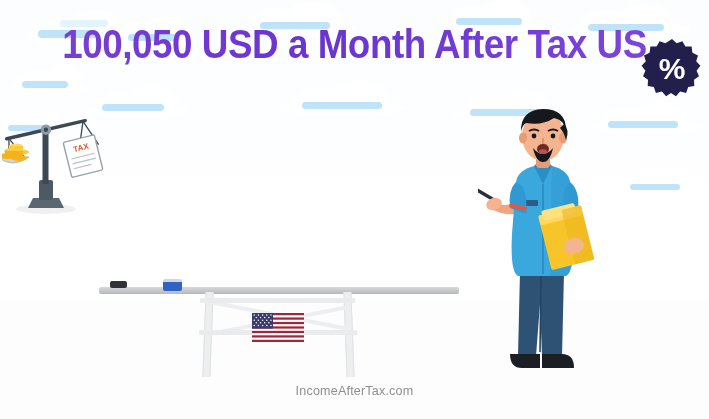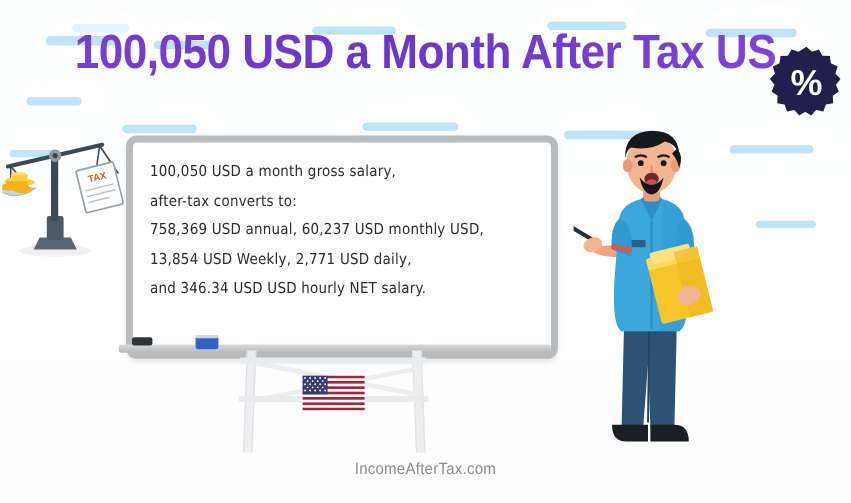--- a/index.html
+++ b/index.html
@@ -226,29 +226,20 @@
       <g transform="rotate(-14 82 48)">
         <rect x="66" y="26" width="32" height="36" rx="1.5" fill="#ffffff" stroke="#98a2aa" stroke-width="1.4"></rect>
         <text x="82" y="38" text-anchor="middle" font-family="Liberation Sans, sans-serif" font-weight="bold" font-size="8" fill="#e0592a">TAX</text>
         <line x1="70" y1="44" x2="94" y2="44" stroke="#b9c0c6" stroke-width="1.2"></line>
         <line x1="70" y1="49" x2="94" y2="49" stroke="#b9c0c6" stroke-width="1.2"></line>
         <line x1="70" y1="54" x2="88" y2="54" stroke="#b9c0c6" stroke-width="1.2"></line>
       </g>
     </svg>
   </div>
 
-  <div class="board">
-    <div class="board-inner">
-      <div class="bline">100,050 USD a month gross salary,</div>
-      <div class="bline">after-tax converts to:</div>
-      <div class="bline">758,369 USD annual, 60,237 USD monthly USD,</div>
-      <div class="bline">13,854 USD Weekly, 2,771 USD daily,</div>
-      <div class="bline">and 346.34 USD USD hourly NET salary.</div>
-    </div>
-  </div>
 
   <div class="tray"></div>
   <div class="marker"></div>
   <div class="eraser"></div>
 
   <div class="leg legL"></div>
   <div class="leg legR"></div>
   <div class="crossA"></div>
   <div class="crossB"></div>
   <div class="shelf shelf1"></div>

